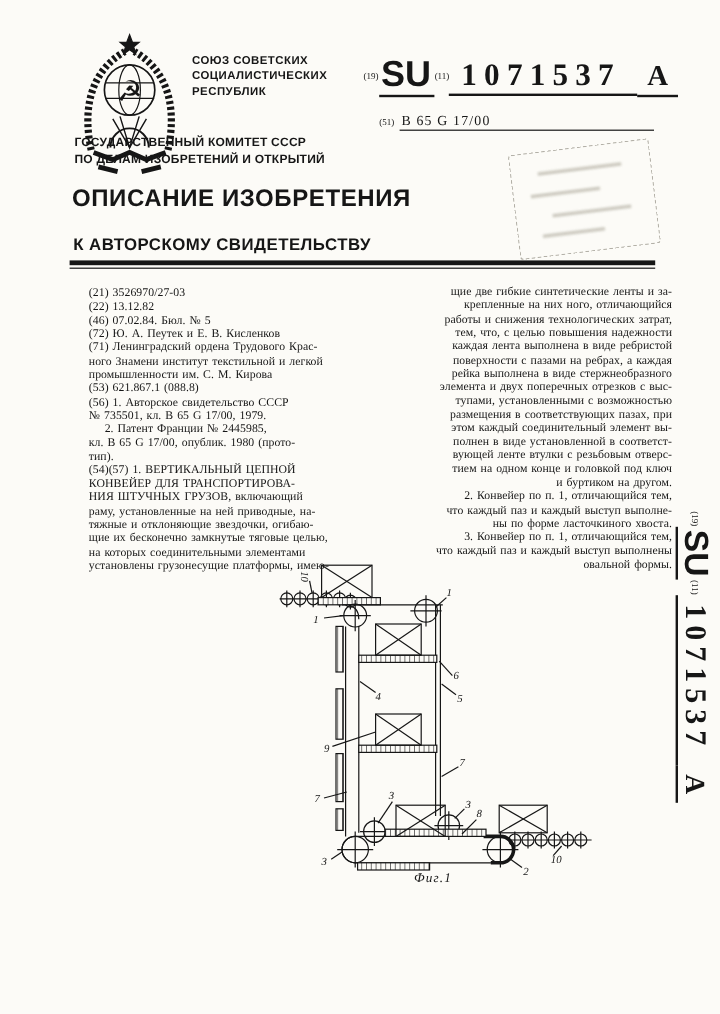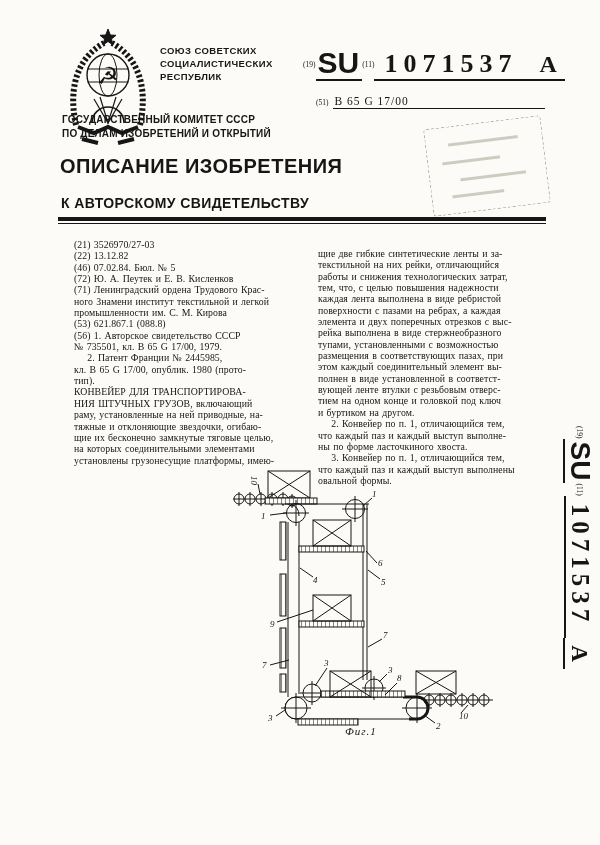--- a/index.html
+++ b/index.html
@@ -36,21 +36,21 @@
 
   
   .stamp{left:428px;top:122px;width:116px;height:86px;transform:rotate(-7deg);
     border:1.5px dashed #a7a49a;border-radius:3px;opacity:.85;}
   .stamp .sline{position:absolute;background:#c6c3b8;height:3px;filter:blur(.7px);}
 
   
   .col{font-size:9.8px;line-height:11.35px;letter-spacing:.05px;word-spacing:.8px;margin-left:12px;}
   .col .tline{white-space:pre;}
   .col-left{left:62px;top:239px;width:242px;}
-  .col-right{left:306px;top:248px;width:242px;}
+  .col-right{left:306px;top:238px;width:242px;text-align:right;}
 
   
   .figure{left:233px;top:464px;}
   .figure svg text{font-family:"Liberation Serif",serif;font-style:italic;font-size:9px;fill:#161616;}
   .figure svg text.cap{font-size:11px;letter-spacing:1px;}
 
   
   .sidebar-wrap{left:596px;top:426px;width:0;height:0;}
   .sidebar{position:absolute;left:0;top:0;width:300px;height:44px;
     transform:rotate(90deg);transform-origin:top left;white-space:nowrap;}
@@ -131,37 +131,38 @@
       <div class="tline">(72) Ю. А. Пеутек и Е. В. Кисленков</div>
       <div class="tline">(71) Ленинградский ордена Трудового Крас-</div>
       <div class="tline">ного Знамени институт текстильной и легкой</div>
       <div class="tline">промышленности им. С. М. Кирова</div>
       <div class="tline">(53) 621.867.1 (088.8)</div>
       <div class="tline">(56) 1. Авторское свидетельство СССР</div>
       <div class="tline">№ 735501, кл. B 65 G 17/00, 1979.</div>
       <div class="tline">    2. Патент Франции № 2445985,</div>
       <div class="tline">кл. B 65 G 17/00, опублик. 1980 (прото-</div>
       <div class="tline">тип).</div>
+      <div class="tline">(54)(57) 1. ВЕРТИКАЛЬНЫЙ ЦЕПНОЙ</div>
       <div class="tline">КОНВЕЙЕР ДЛЯ ТРАНСПОРТИРОВА-</div>
       <div class="tline">НИЯ ШТУЧНЫХ ГРУЗОВ, включающий</div>
       <div class="tline">раму, установленные на ней приводные, на-</div>
       <div class="tline">тяжные и отклоняющие звездочки, огибаю-</div>
       <div class="tline">щие их бесконечно замкнутые тяговые целью,</div>
       <div class="tline">на которых соединительными элементами</div>
       <div class="tline">установлены грузонесущие платформы, имею-</div>
     </div>
   <div class="abs col col-right">
       <div class="tline">щие две гибкие синтетические ленты и за-</div>
-      <div class="tline">текстильной на них рейки, отличающийся</div>
+      <div class="tline">крепленные на них ного, отличающийся</div>
       <div class="tline">работы и снижения технологических затрат,</div>
       <div class="tline">тем, что, с целью повышения надежности</div>
       <div class="tline">каждая лента выполнена в виде ребристой</div>
       <div class="tline">поверхности с пазами на ребрах, а каждая</div>
+      <div class="tline">рейка выполнена в виде стержнеобразного</div>
       <div class="tline">элемента и двух поперечных отрезков с выс-</div>
-      <div class="tline">рейка выполнена в виде стержнеобразного</div>
       <div class="tline">тупами, установленными с возможностью</div>
       <div class="tline">размещения в соответствующих пазах, при</div>
       <div class="tline">этом каждый соединительный элемент вы-</div>
       <div class="tline">полнен в виде установленной в соответст-</div>
       <div class="tline">вующей ленте втулки с резьбовым отверс-</div>
       <div class="tline">тием на одном конце и головкой под ключ</div>
       <div class="tline">и буртиком на другом.</div>
       <div class="tline">    2. Конвейер по п. 1, отличающийся тем,</div>
       <div class="tline">что каждый паз и каждый выступ выполне-</div>
       <div class="tline">ны по форме ласточкиного хвоста.</div>

